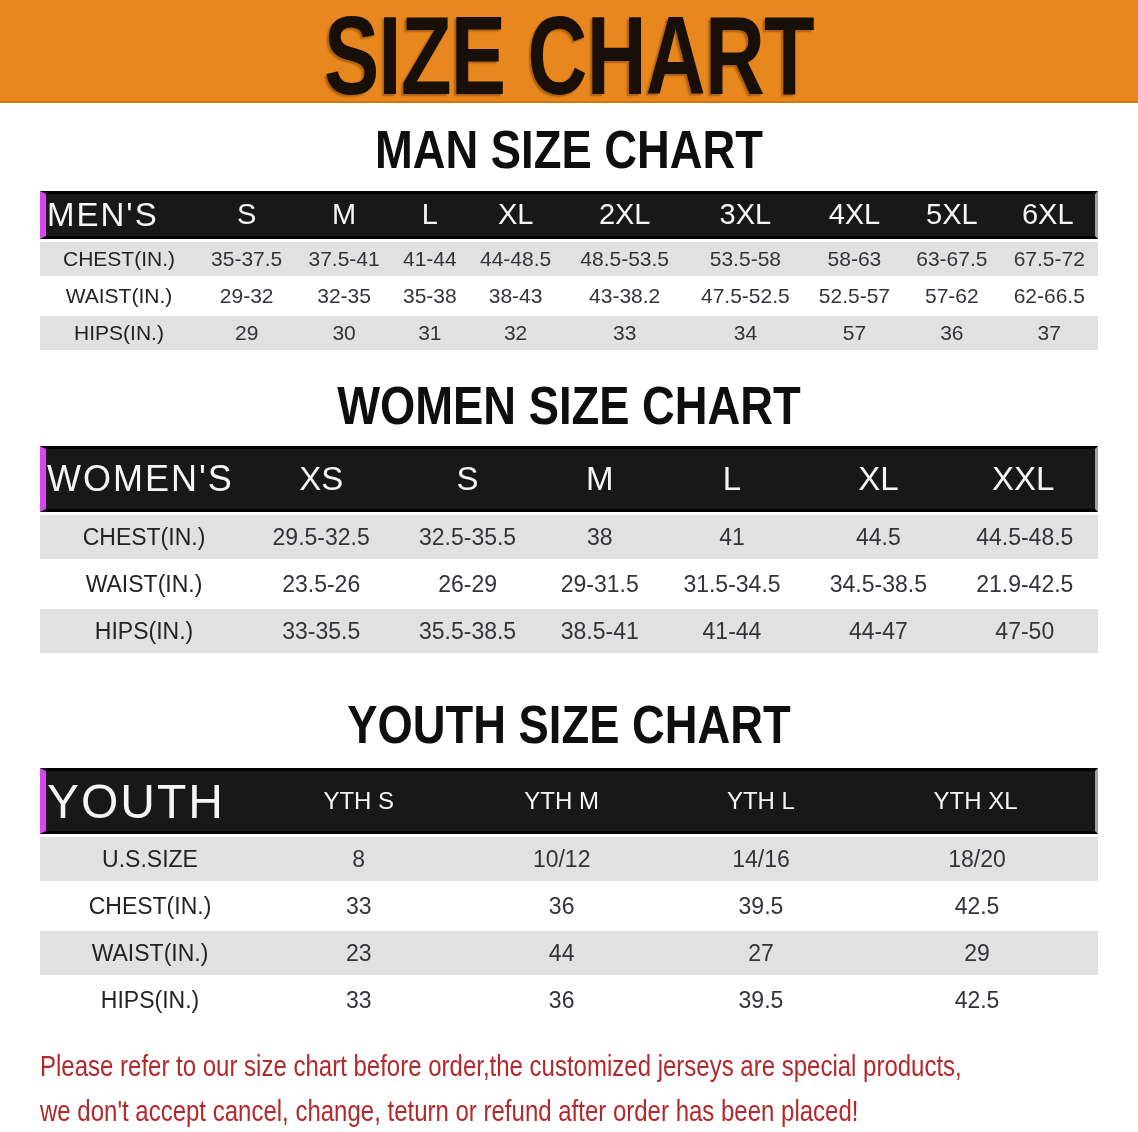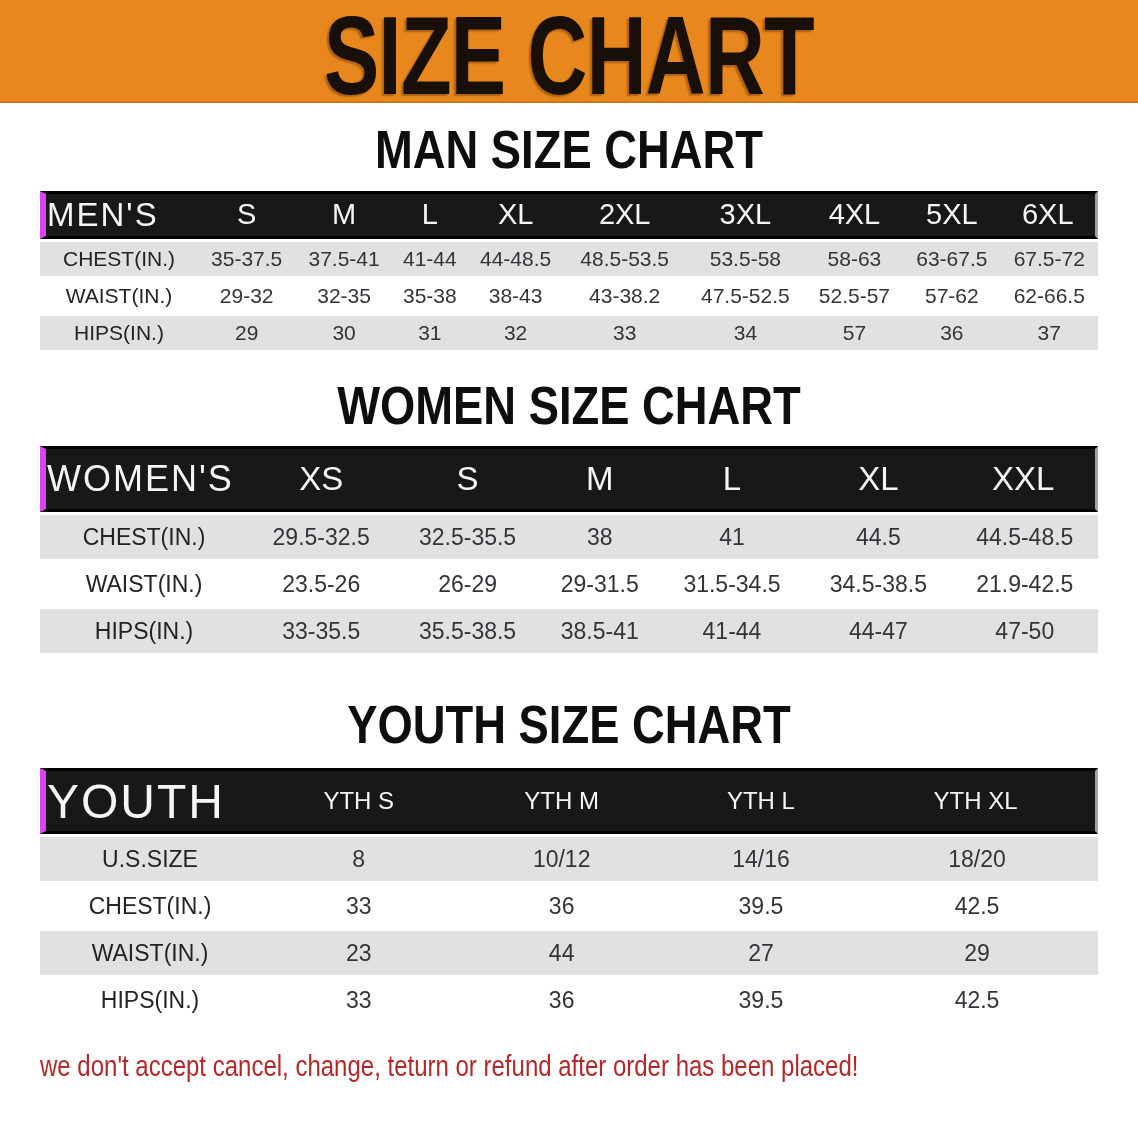--- a/index.html
+++ b/index.html
@@ -216,14 +216,15 @@
         <td>HIPS(IN.)</td>
         <td>33</td>
         <td>36</td>
         <td>39.5</td>
         <td>42.5</td>
       </tr>
     </tbody>
   </table>
 
 <div class="footer-note">
+  <p><span>Please refer to our size chart before order,the customized jerseys are special products,</span></p>
   <p><span>we don't accept cancel, change, teturn or refund after order has been placed!</span></p>
 </div>
 
 </body></html>

